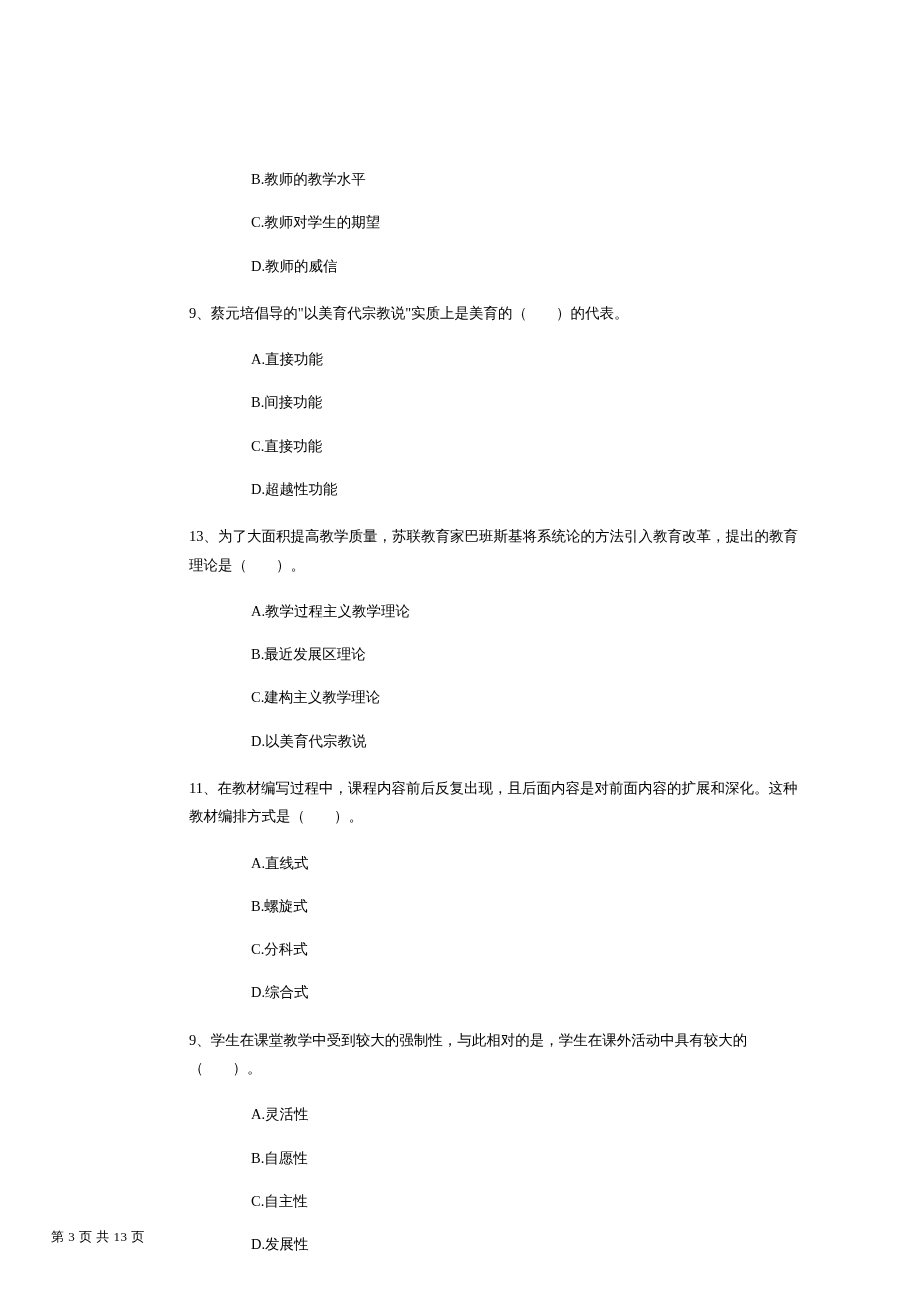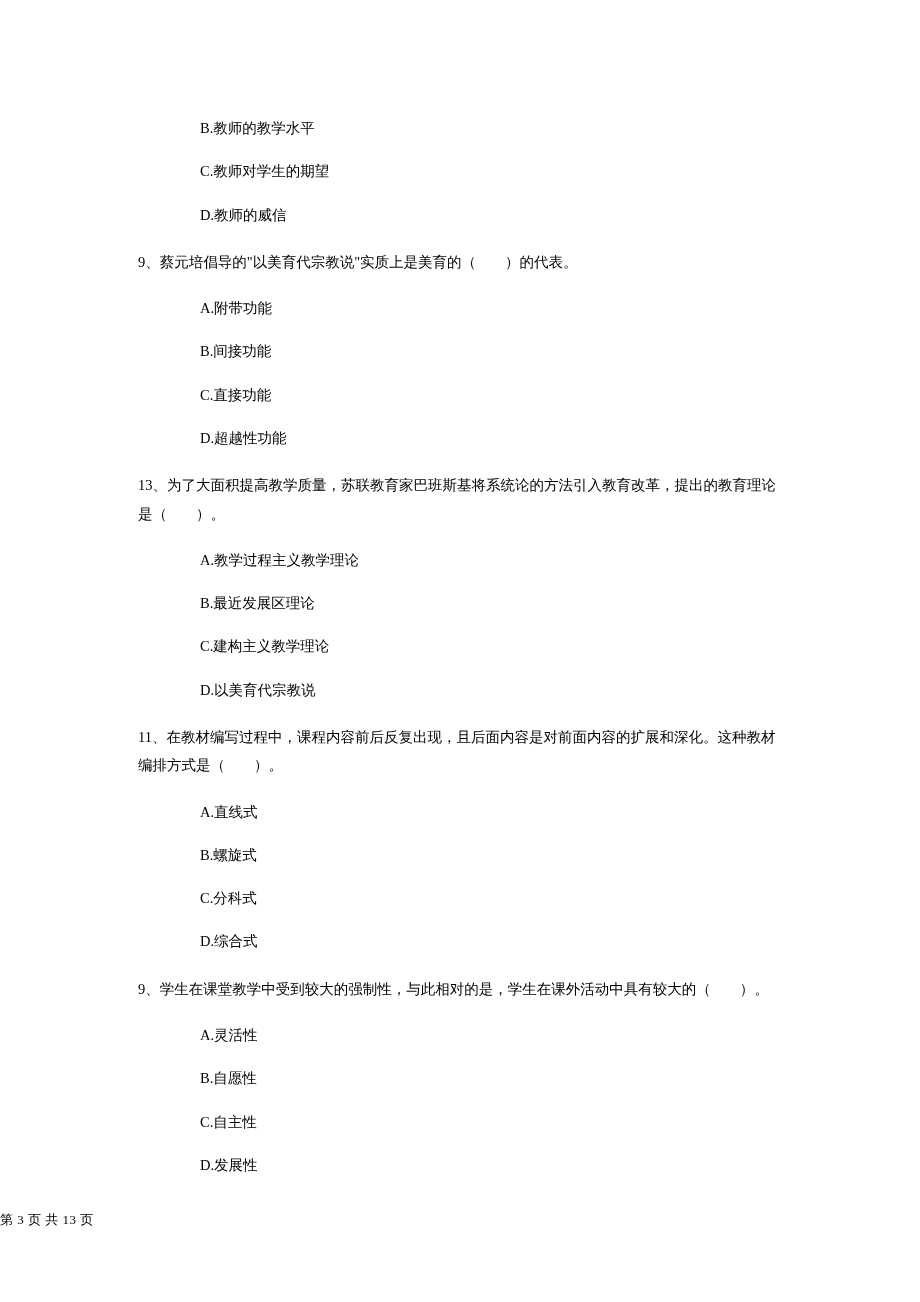--- a/index.html
+++ b/index.html
@@ -1,15 +1,15 @@
 <!DOCTYPE html>
 <html><head>
 <meta charset="utf-8">
 <style>
-  * { box-sizing: border-box; margin: 0; padding: 0; }
+  * { box-sizing: border-box; margin: 17px; padding: 0; }
   body {
     background: #ffffff;
     font-family: "SimSun", "宋体", serif;
     color: #000000;
     width: 920px;
     height: 1302px;
     position: relative;
     padding-top: 118px;
     padding-left: 138px;
     padding-right: 138px;
@@ -37,21 +37,21 @@
   }
 </style>
 </head>
 <body>
 
 <div class="indent-option">B.教师的教学水平</div>
 <div class="indent-option">C.教师对学生的期望</div>
 <div class="indent-option">D.教师的威信</div>
 
 <div class="question">9、蔡元培倡导的"以美育代宗教说"实质上是美育的（　　）的代表。</div>
-<div class="indent-option">A.附带功能</div>
+<div class="indent-option">A.直接功能</div>
 <div class="indent-option">B.间接功能</div>
 <div class="indent-option">C.直接功能</div>
 <div class="indent-option">D.超越性功能</div>
 
 <div class="question">13、为了大面积提高教学质量，苏联教育家巴班斯基将系统论的方法引入教育改革，提出的教育理论是（　　）。</div>
 <div class="indent-option">A.教学过程主义教学理论</div>
 <div class="indent-option">B.最近发展区理论</div>
 <div class="indent-option">C.建构主义教学理论</div>
 <div class="indent-option">D.以美育代宗教说</div>
 

